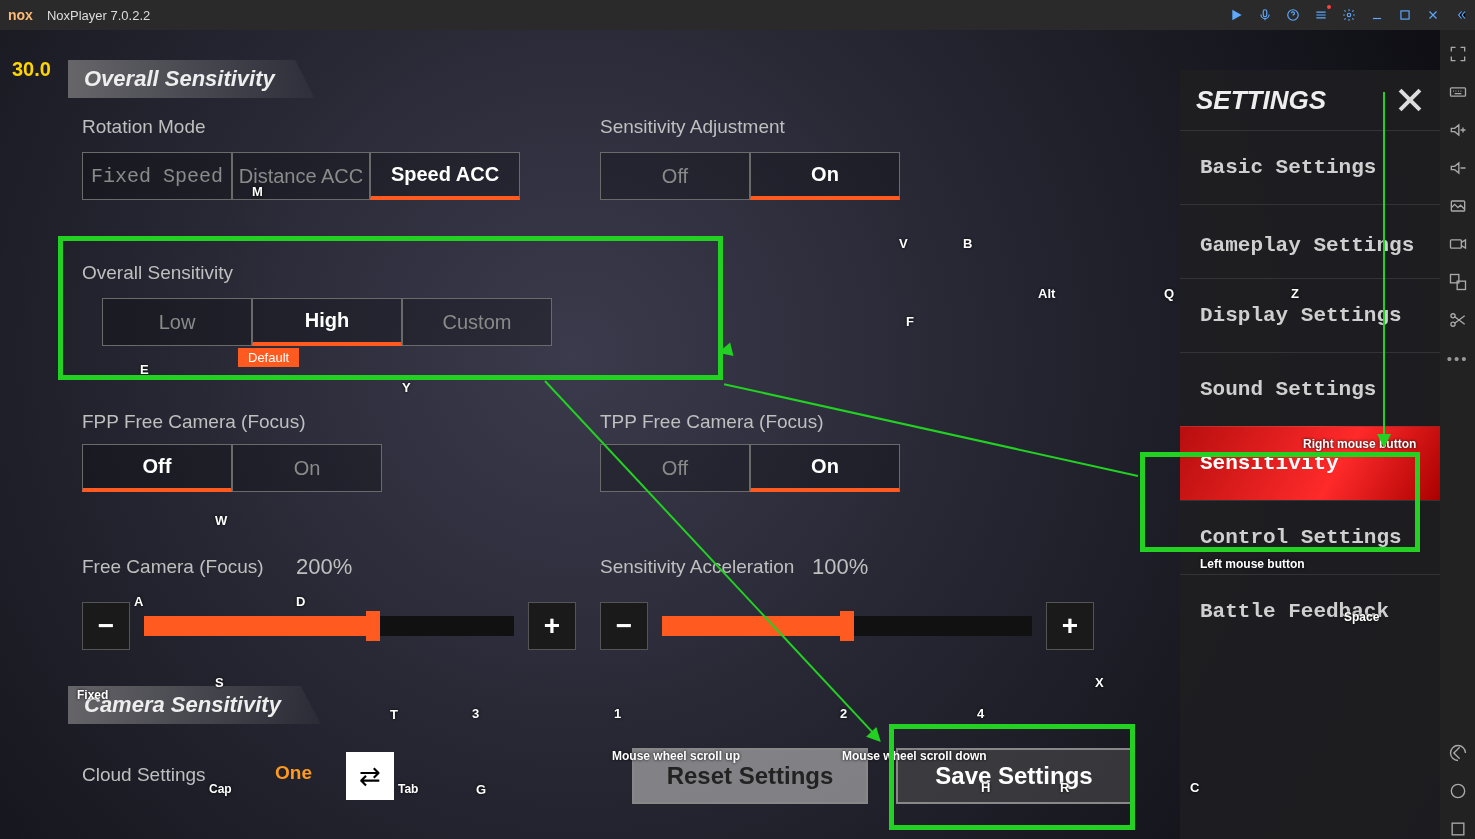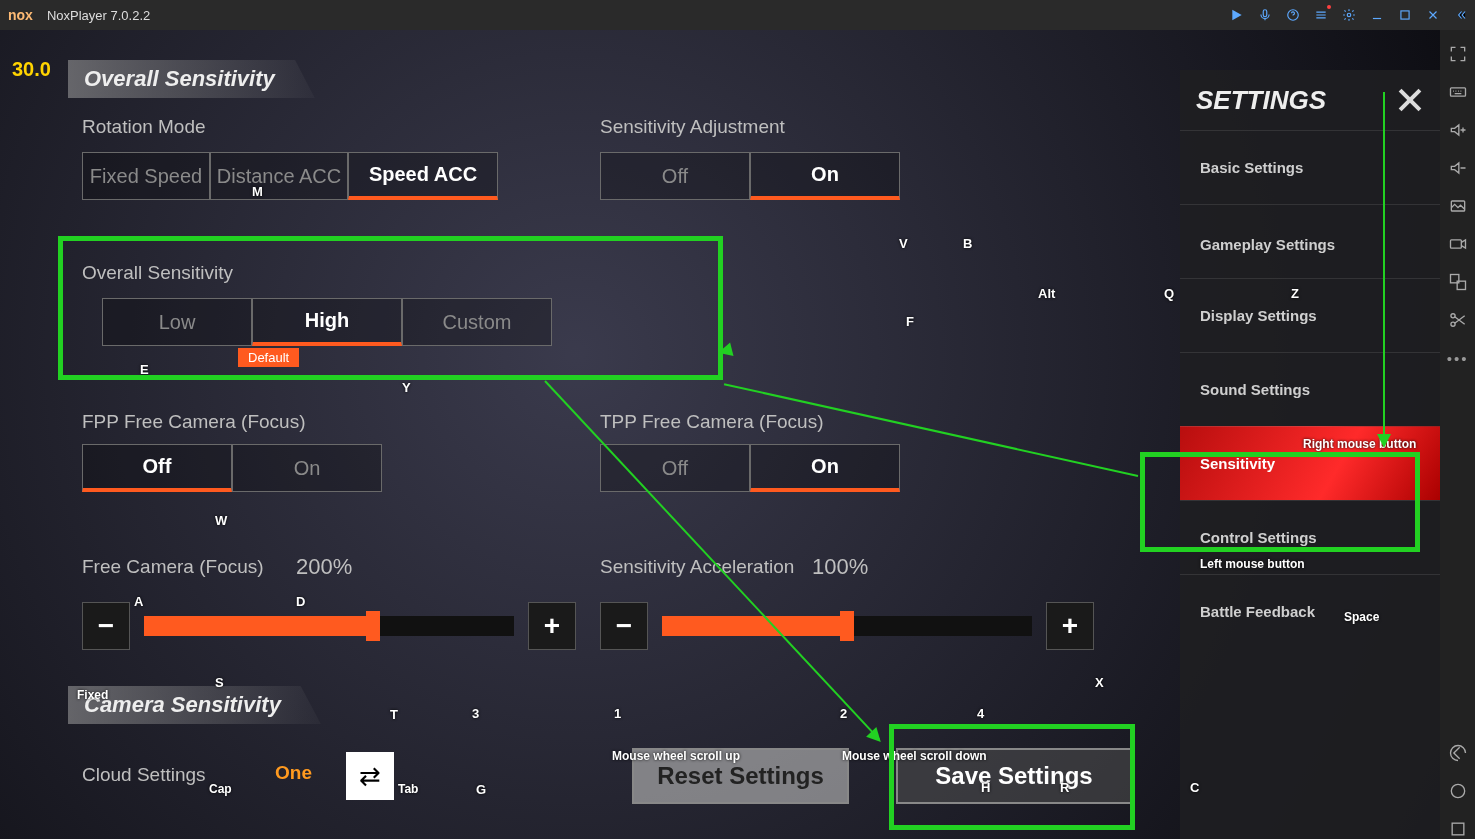--- a/index.html
+++ b/index.html
@@ -103,21 +103,21 @@
     position:absolute; top:40px; right:0; width:260px; bottom:0;
     background: rgba(30,30,34,0.92);
   }
   .settings-header { position:relative; height:60px; display:flex; align-items:center; padding-left:16px; color:#eee; font-size:26px; font-weight:700; font-style:italic; }
   .close-x { position:absolute; right:12px; top:12px; width:36px; height:36px; }
   .close-x::before, .close-x::after {
     content:""; position:absolute; left:50%; top:50%; width:28px; height:4px; background:#ddd;
   }
   .close-x::before { transform: translate(-50%,-50%) rotate(45deg); }
   .close-x::after  { transform: translate(-50%,-50%) rotate(-45deg); }
-  .set-item { height:74px; border-top:1px solid rgba(120,120,120,0.25); display:flex; align-items:center; padding-left:20px; color:#cfcfcf; font-size:15px; font-weight:600; cursor:pointer;}
+  .set-item { height:74px; border-top:1px solid rgba(120,120,120,0.25); display:flex; align-items:center; padding-left:20px; color:#cfcfcf; font-size:21px; font-weight:600; cursor:pointer;font-family:Liberation Mono, monospace;}
   .set-item.active {
     background: linear-gradient(120deg, #b80e0e 0%, #ff2a2a 60%, #a00 100%);
     color:#fff;
   }
 
   
   .side-toolbar {
     position:absolute; top:30px; right:0; width:35px; bottom:0;
     background:#222; display:flex; flex-direction:column; align-items:center; gap:18px; padding-top:14px;
   }
@@ -194,21 +194,21 @@
   </div>
 </div>
 
 <div class="gamearea">
   <span class="fps-counter">30.0</span>
 
   <div class="sec-tab" style="top:30px; left:68px;">Overall Sensitivity</div>
 
   <div class="label-txt" style="top:86px; left:82px;">Rotation Mode</div>
   <div class="opt-row" style="top:122px; left:82px;">
-    <div class="opt-cell" style="width:128px;">Fixed Speed</div>
+    <div class="opt-cell" style="width:150px;font-family:Liberation Mono, monospace;">Fixed Speed</div>
     <div class="opt-cell" style="width:138px;">Distance ACC</div>
     <div class="opt-cell selected" style="width:150px;">Speed ACC</div>
   </div>
 
   <div class="label-txt" style="top:86px; left:600px;">Sensitivity Adjustment</div>
   <div class="opt-row" style="top:122px; left:600px;">
     <div class="opt-cell" style="width:150px;">Off</div>
     <div class="opt-cell selected" style="width:150px;">On</div>
   </div>
 
@@ -253,21 +253,21 @@
     </div>
     <div class="sq-btn">+</div>
   </div>
 
   <div class="sec-tab" style="top:656px; left:68px;">Camera Sensitivity</div>
 
   <div class="label-txt" style="top:734px; left:82px;">Cloud Settings</div>
   <div class="label-txt" style="top:732px; left:275px; color:#ff9a1f; font-weight:700;">One</div>
   <div class="swap-btn" style="top:722px; left:346px;"></div>
 
-  <div class="big-btn" style="top:718px; left:632px; width:217px; background:rgba(180,180,180,0.65); color:#222;">Reset Settings</div>
+  <div class="big-btn" style="top:718px; left:632px; width:236px; background:rgba(180,180,180,0.65); color:#222;">Reset Settings</div>
   <div class="big-btn" style="top:718px; left:896px; width:236px;">Save Settings</div>
 
   <div class="settings-panel">
     <div class="settings-header">
       <span>SETTINGS</span>
       <div class="close-x"></div>
     </div>
     <div class="set-item">Basic Settings</div>
     <div class="set-item" style="padding-top:8px; line-height:1.1;">Gameplay Settings</div>
     <div class="set-item">Display Settings</div>

